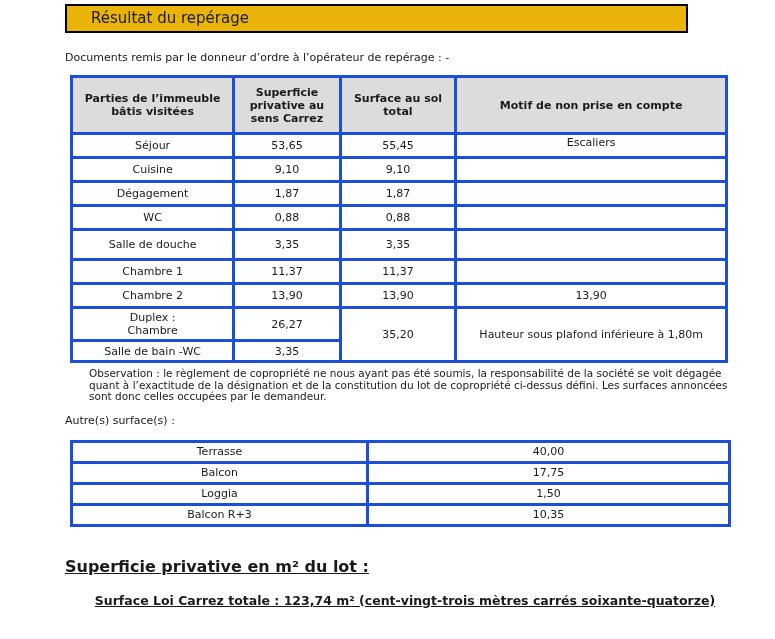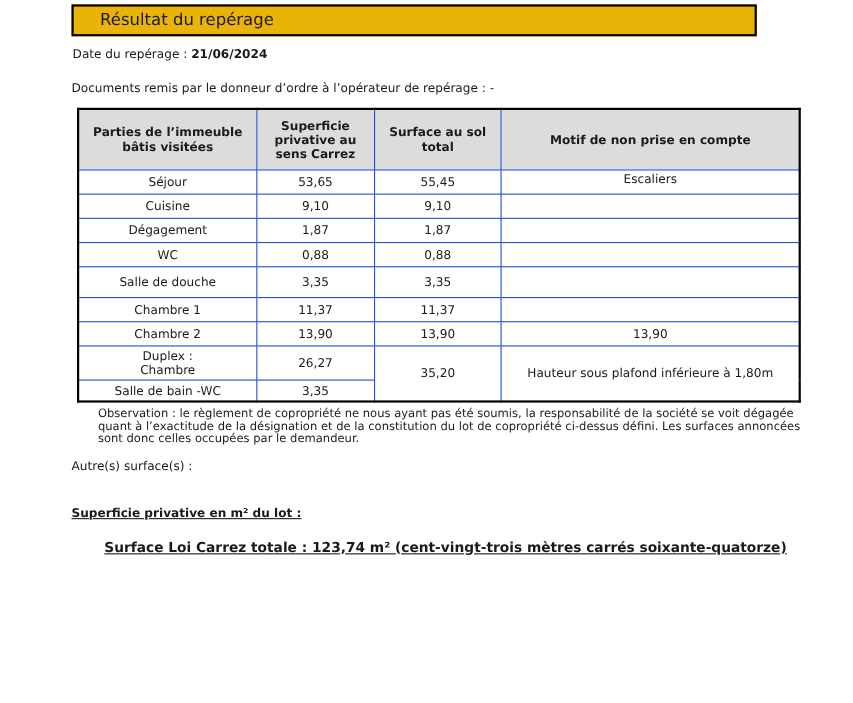--- a/index.html
+++ b/index.html
@@ -39,21 +39,21 @@
   .representative-line { margin-top: 14px; }
   .table-caption { margin-top: 10px; }
 
   table {
     border-collapse: collapse;
     table-layout: fixed;
     width: 658px;
     margin-left: 5px;
     font-size: 11px;
   }
-  table, th, td { border: 1px solid #1d4ed8; }
+  table, th, td { border: 3px solid #1d4ed8; }
   .surfaces-table { margin-top: 11px; border: 2px solid #000; }
   .surfaces-table th, .surfaces-table td {
     text-align: center;
     vertical-align: middle;
     padding: 1px 4px;
     overflow: hidden;
   }
   .surfaces-table th {
     background: #dcdcdc;
     font-weight: bold;
@@ -84,42 +84,39 @@
     height: 16px;
     padding: 1px 4px;
   }
   .col-oname  { width: 296px; }
   .col-ovalue { width: 362px; }
 
   .totals-heading {
     margin-top: 30px;
     font-weight: bold;
     text-decoration: underline;
-    font-size: 11px;
+    font-size: 16px;
   }
   .carrez-total {
     margin-top: 17px;
     text-align: center;
     font-weight: bold;
     font-size: 12.5px;
   }
   .underline { text-decoration: underline; }
 </style>
 </head>
 <body>
 
 <div class="page">
 
   <div class="title-box">
     <span>Résultat du repérage</span>
   </div>
 
-  <div class="line date-line">
-    <span>Date du repérage : </span><span class="date-value">21/06/2024</span>
-  </div>
 
   <div class="line documents-line">Documents remis par le donneur d’ordre à l’opérateur de repérage : -</div>
 
 
 
   <table class="surfaces-table">
     <colgroup>
       <col class="col-piece">
         <col class="col-carrez">
         <col class="col-sol">
@@ -187,20 +184,44 @@
       <td>Salle de bain -WC</td>
       <td>3,35</td>
     </tr>
   </tbody>
     </table>
 
   <div class="observation">Observation : le règlement de copropriété ne nous ayant pas été soumis, la responsabilité de la société se voit dégagée quant à l’exactitude de la désignation et de la constitution du lot de copropriété ci-dessus défini. Les surfaces annoncées sont donc celles occupées par le demandeur.</div>
 
   <div class="line other-caption">Autre(s) surface(s) :</div>
 
+  <table class="other-table">
+    <colgroup>
+        <col class="col-oname">
+        <col class="col-ovalue">
+      </colgroup>
+    <tbody>
+        <tr>
+      <td>Terrasse</td>
+      <td>40,00</td>
+    </tr>
+    <tr>
+      <td>Balcon</td>
+      <td>17,75</td>
+    </tr>
+    <tr>
+      <td>Loggia</td>
+      <td>1,50</td>
+    </tr>
+    <tr>
+      <td>Balcon R+3</td>
+      <td>10,35</td>
+    </tr>
+  </tbody>
+    </table>
 
   <div class="totals-heading">Superficie privative en m² du lot :</div>
 
   <div class="carrez-total">
     <span class="underline">Surface Loi Carrez totale : 123,74 m² (cent-vingt-trois mètres carrés soixante-quatorze)</span>
   </div>
 
 </div>
 
 </body></html>

